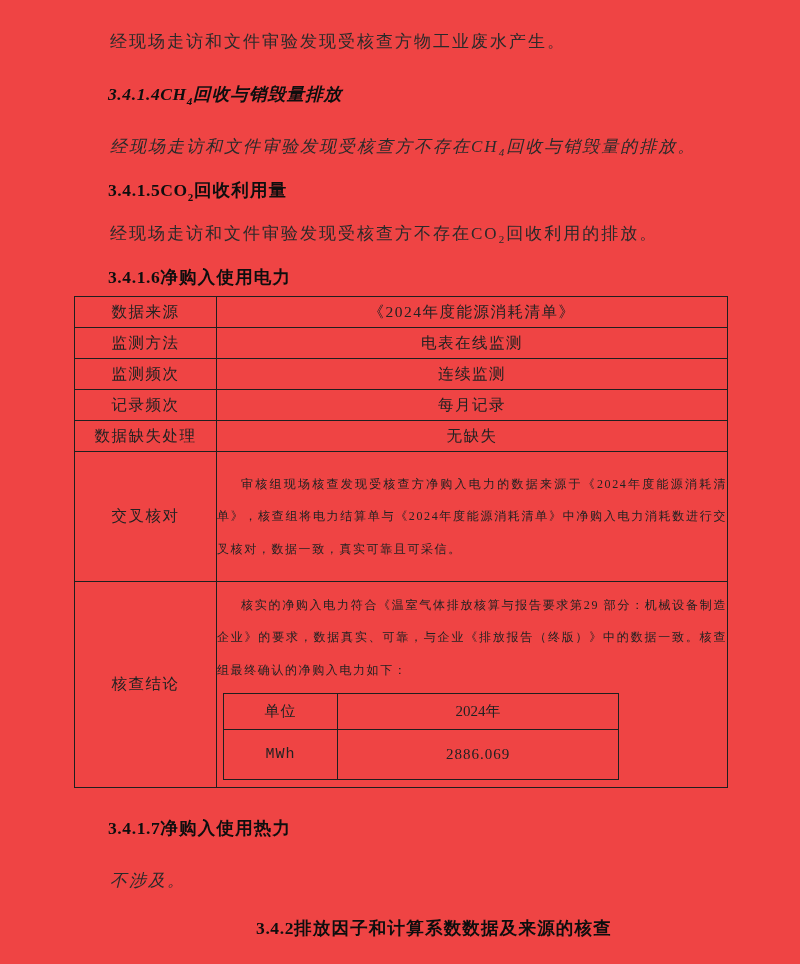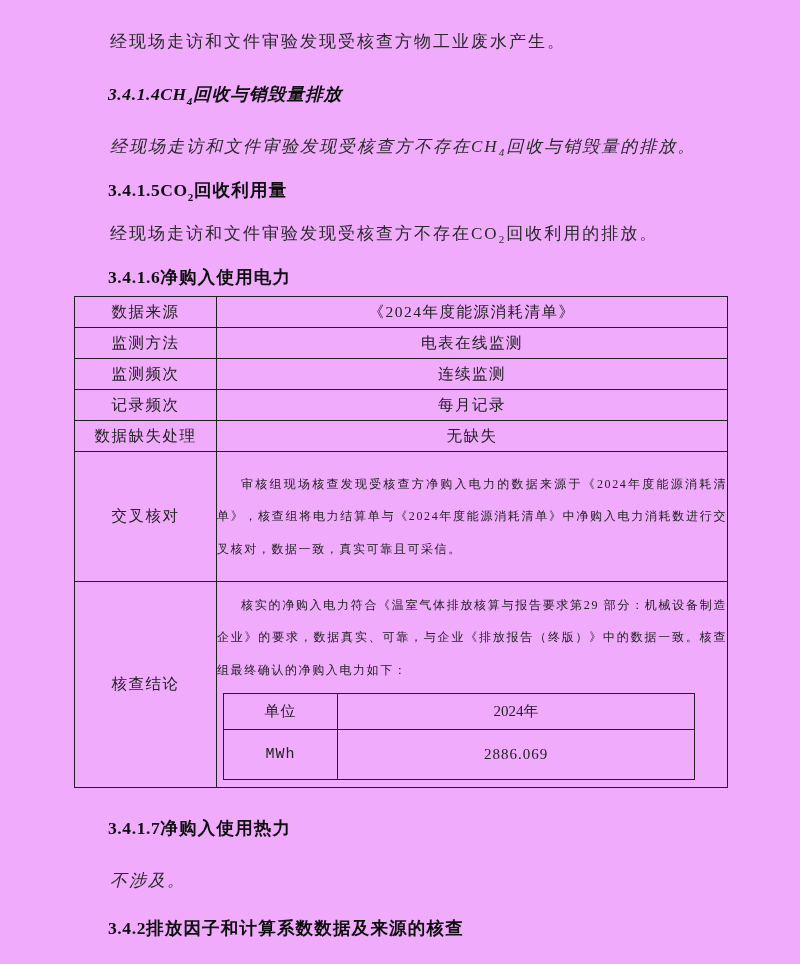--- a/index.html
+++ b/index.html
@@ -1,19 +1,19 @@
 <!DOCTYPE html>
 <html><head>
 <meta charset="utf-8">
 <style>
   html,body{margin:0;padding:0;background:#ffffff;}
   .page{
     position:relative;
     width:800px;height:964px;
-    background:#f0abfc;
+    background:#ef4444;
     box-sizing:border-box;
     padding-top:30px;
     font-family:"Liberation Serif","DejaVu Serif",serif;
     color:#1d1d1d;
     overflow:hidden;
   }
   .para{
     margin:0 40px 0 110px;
     font-size:17px;
     line-height:23px;
@@ -25,21 +25,21 @@
     font-size:17.5px;
     font-weight:bold;
     color:#0e0e0e;
     letter-spacing:0.6px;
     line-height:24px;
   }
   .hd .cjk{letter-spacing:1.2px;}
   sub{font-size:11px;line-height:0;}
   .mt20{margin-top:20px;}
   .mt21{margin-top:29px;font-style:italic;}
-  .mt24{margin-top:24px;}
+  .mt24{margin-top:24px;text-align:center;}
   table.main{
     border-collapse:collapse;
     table-layout:fixed;
     margin:7px 0 0 74px;
     width:654px;
   }
   table.main td{
     border:1.5px solid #1f1f1f;
     vertical-align:middle;
     font-size:15.5px;
@@ -66,21 +66,21 @@
     line-height:32.5px;
     letter-spacing:1.6px;
     text-align:justify;
     text-indent:2em;
     color:#222;
   }
   table.inner{
     border-collapse:collapse;
     table-layout:fixed;
     margin:7px 0 0 6px;
-    width:472px;
+    width:396px;
   }
   table.inner td{
     border:1.5px solid #1f1f1f;
     text-align:center;
     vertical-align:middle;
     font-size:15px;
     color:#222;
   }
   td.in-lbl{width:113px;letter-spacing:1px;}
   tr.in-head{height:36px;}

